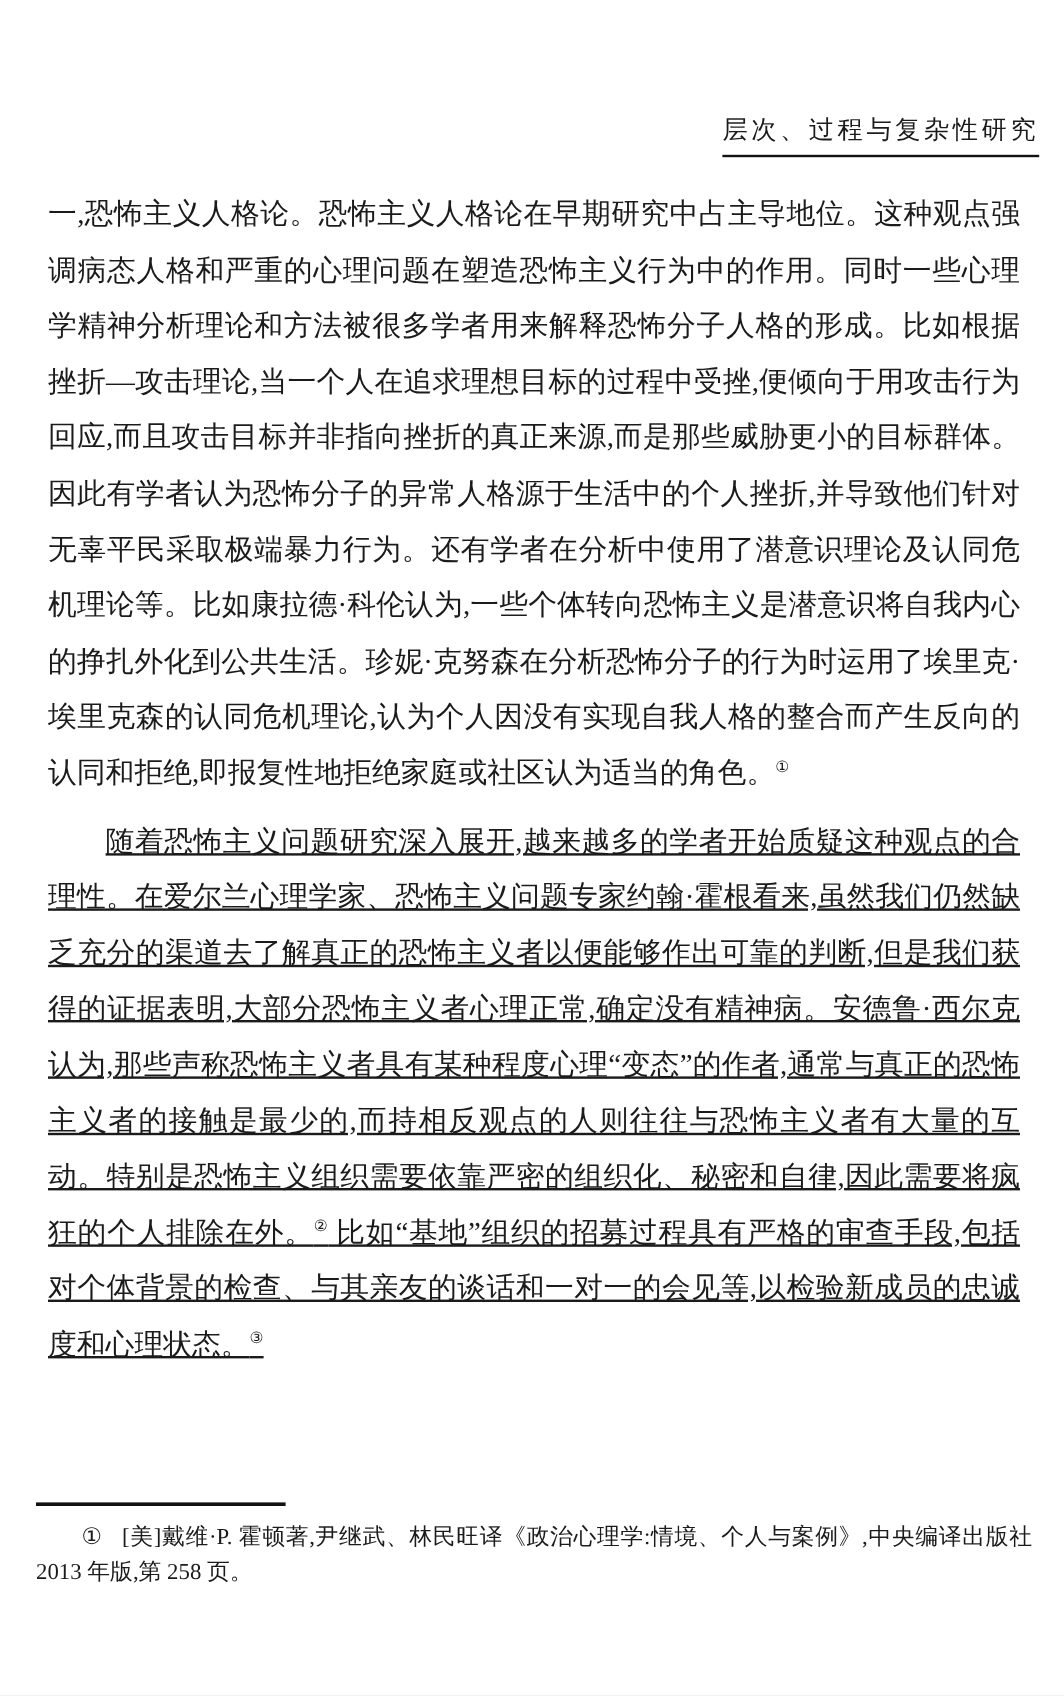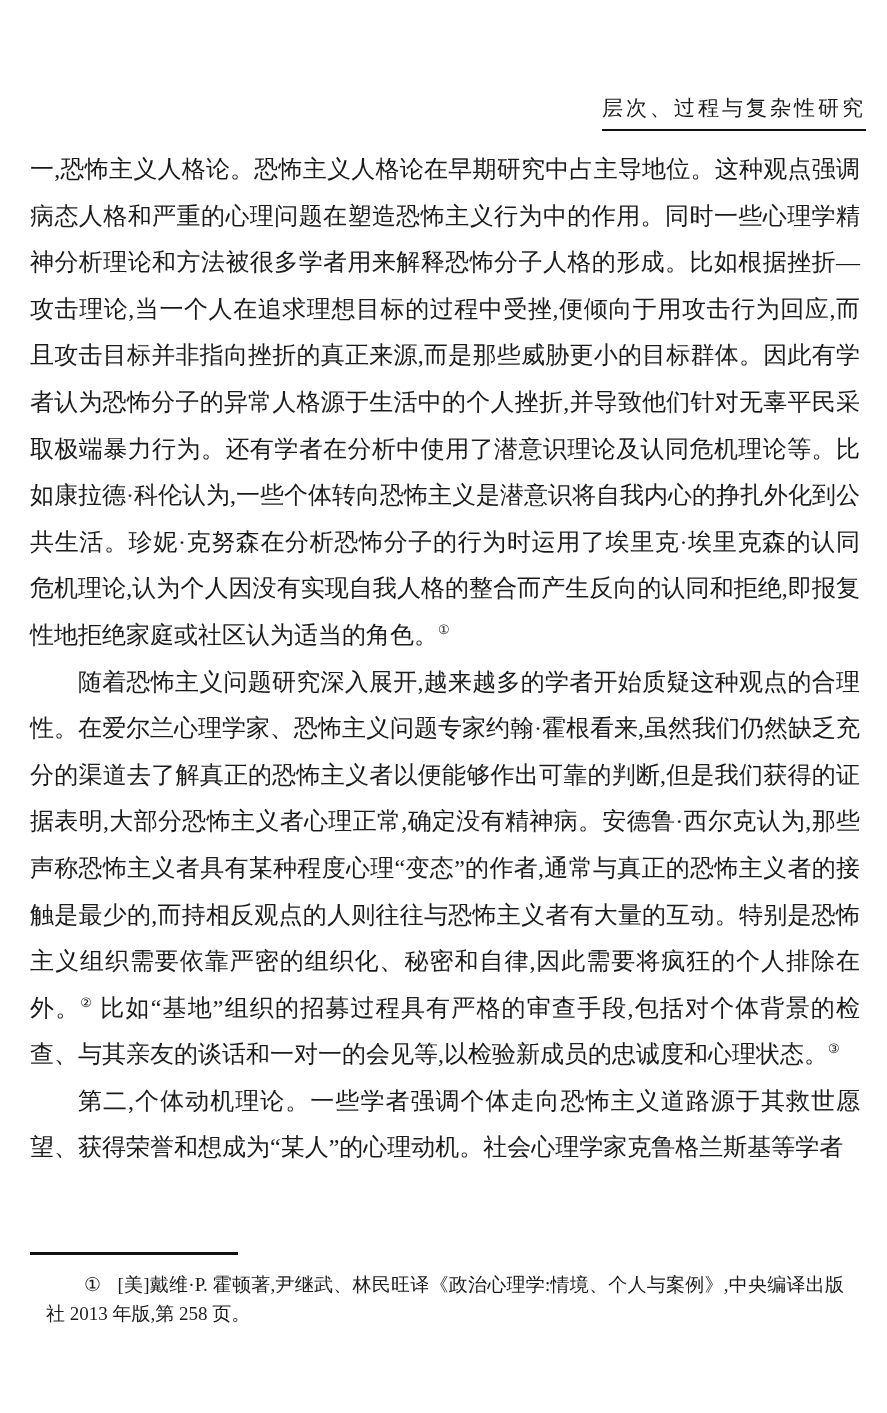--- a/index.html
+++ b/index.html
@@ -37,25 +37,26 @@
     position: absolute;
     top: 146px;
     left: 30px;
     width: 830px;
     font-size: 24px;
     line-height: 46.6px;
     text-align: justify;
     text-justify: inter-ideograph;
   }
   .body-text p {
-    margin: 0;
+    margin: 10px;
     padding: 0;
   }
   .body-text p.indent {
     text-indent: 2em;
+    text-decoration: underline;
   }
   sup.fn-ref {
     font-size: 13px;
     line-height: 0;
     vertical-align: 9px;
   }
   
   .footnotes {
     position: absolute;
     top: 1252px;
@@ -66,21 +67,21 @@
     text-align: justify;
     text-justify: inter-ideograph;
   }
   .fn-rule {
     width: 208px;
     height: 3px;
     background: #121212;
     margin: 0 0 13px 0;
   }
   .footnote {
-    margin: 16px;
+    margin: 0;
     padding: 0;
     text-indent: 2em;
   }
   .fn-marker {
     margin-right: 0.85em;
   }
 </style>
 </head>
 <body>
 
@@ -90,23 +91,20 @@
     <span class="running-head-title">层次、过程与复杂性研究</span>
   </div>
 
   <div class="body-text">
     <p class="para">
       <span>一,恐怖主义人格论。恐怖主义人格论在早期研究中占主导地位。这种观点强调病态人格和严重的心理问题在塑造恐怖主义行为中的作用。同时一些心理学精神分析理论和方法被很多学者用来解释恐怖分子人格的形成。比如根据挫折—攻击理论,当一个人在追求理想目标的过程中受挫,便倾向于用攻击行为回应,而且攻击目标并非指向挫折的真正来源,而是那些威胁更小的目标群体。因此有学者认为恐怖分子的异常人格源于生活中的个人挫折,并导致他们针对无辜平民采取极端暴力行为。还有学者在分析中使用了潜意识理论及认同危机理论等。比如康拉德·科伦认为,一些个体转向恐怖主义是潜意识将自我内心的挣扎外化到公共生活。珍妮·克努森在分析恐怖分子的行为时运用了埃里克·埃里克森的认同危机理论,认为个人因没有实现自我人格的整合而产生反向的认同和拒绝,即报复性地拒绝家庭或社区认为适当的角色。</span><sup class="fn-ref">①</sup>
     </p>
     <p class="para indent">
       <span>随着恐怖主义问题研究深入展开,越来越多的学者开始质疑这种观点的合理性。在爱尔兰心理学家、恐怖主义问题专家约翰·霍根看来,虽然我们仍然缺乏充分的渠道去了解真正的恐怖主义者以便能够作出可靠的判断,但是我们获得的证据表明,大部分恐怖主义者心理正常,确定没有精神病。安德鲁·西尔克认为,那些声称恐怖主义者具有某种程度心理“变态”的作者,通常与真正的恐怖主义者的接触是最少的,而持相反观点的人则往往与恐怖主义者有大量的互动。特别是恐怖主义组织需要依靠严密的组织化、秘密和自律,因此需要将疯狂的个人排除在外。</span><sup class="fn-ref">②</sup><span> 比如“基地”组织的招募过程具有严格的审查手段,包括对个体背景的检查、与其亲友的谈话和一对一的会见等,以检验新成员的忠诚度和心理状态。</span><sup class="fn-ref">③</sup>
     </p>
-    <p class="para indent">
-      <span>第二,个体动机理论。一些学者强调个体走向恐怖主义道路源于其救世愿望、获得荣誉和想成为“某人”的心理动机。社会心理学家克鲁格兰斯基等学者</span>
-    </p>
   </div>
 
   <div class="footnotes">
     <div class="fn-rule"></div>
 
     <p class="footnote">
       <span class="fn-marker">①</span><span class="fn-text">[美]戴维·P. 霍顿著,尹继武、林民旺译《政治心理学:情境、个人与案例》,中央编译出版社 2013 年版,第 258 页。</span>
     </p>
 
 

